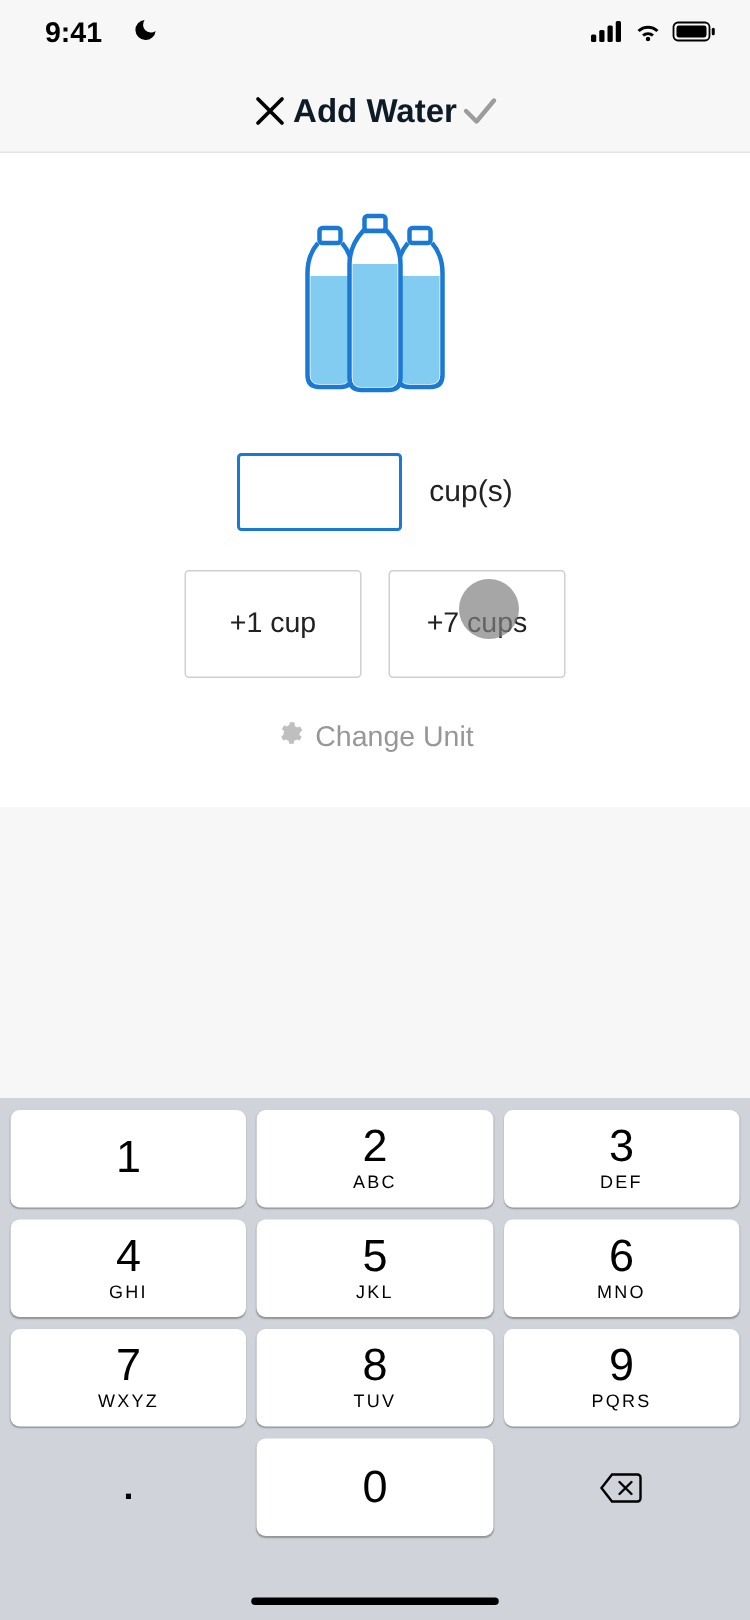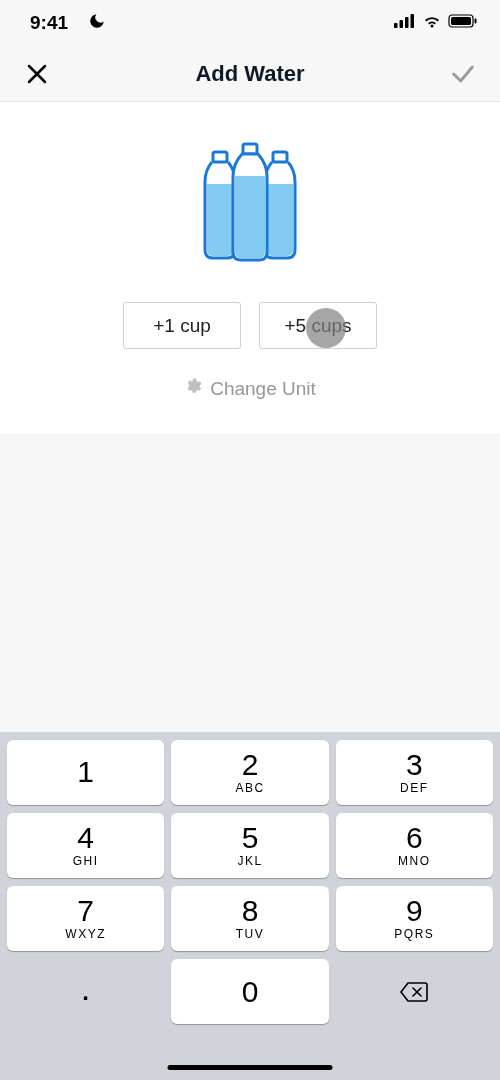--- a/index.html
+++ b/index.html
@@ -2,35 +2,35 @@
 <html><head>
   <meta charset="utf-8">
   <style>
     * { margin: 0; padding: 0; box-sizing: border-box; font-family: -apple-system, BlinkMacSystemFont, "Helvetica Neue", Arial, sans-serif; }
     body { width: 500px; height: 1080px; background: #f7f7f7; overflow: hidden; }
     
     .status-bar { height: 46px; display: flex; align-items: center; justify-content: space-between; padding: 0 22px 0 30px; }
     .sb-left { font-size: 19px; font-weight: 600; display: flex; align-items: center; gap: 20px; }
     .sb-right { display: flex; align-items: center; gap: 6px; }
     
-    .header { height: 56px; display: flex; align-items: center; justify-content: space-between; padding: 0 22px; border-bottom: 1px solid #e6e6e6; }
+    .header { height: 56px; display: flex; align-items: center; justify-content: center; padding: 0 22px; border-bottom: 1px solid #e6e6e6; }
     .close-btn { width: 30px; height: 30px; display: flex; align-items: center; justify-content: center; }
     .check-btn { width: 30px; height: 30px; display: flex; align-items: center; justify-content: center; }
     .header-title { font-size: 22px; font-weight: 700; color: #0e1a26; }
     
     .content { background: #fff; padding-top: 40px; padding-bottom: 34px; }
     .bottles { display: flex; justify-content: center; margin-bottom: 40px; }
     
     .input-row { display: flex; align-items: center; justify-content: center; gap: 18px; margin-bottom: 26px; }
     .water-input { width: 110px; height: 52px; border: 2px solid #1b79d6; border-radius: 3px; background: #fff; font-size: 20px; padding: 0 10px; outline: none; }
     .water-input::placeholder { color: #b0c4de; }
     .unit-label { font-size: 20px; color: #222; }
     
     .chips-row { display: flex; justify-content: center; gap: 18px; position: relative; margin-bottom: 28px; }
-    .chip { width: 118px; height: 47px; background: #fff; border: 1px solid #d0d0d0; border-radius: 3px; font-size: 19px; color: #222; display: flex; align-items: center; justify-content: center; }
+    .chip { width: 118px; height: 72px; background: #fff; border: 1px solid #d0d0d0; border-radius: 3px; font-size: 19px; color: #222; display: flex; align-items: center; justify-content: center; }
     .touch-dot { position: absolute; width: 40px; height: 40px; background: rgba(128,128,128,0.7); border-radius: 50%; left: 306px; top: 6px; }
     
     .change-unit { display: flex; align-items: center; justify-content: center; gap: 8px; color: #979797; font-size: 19px; margin-top: 19px; }
     
     .keyboard { position: absolute; bottom: 0; left: 0; right: 0; background: #d0d3d9; padding: 8px 7px 48px 7px; }
     .krow { display: flex; gap: 7px; margin-bottom: 8px; }
     .key { flex: 1; height: 65px; background: #fff; border-radius: 6px; display: flex; flex-direction: column; align-items: center; justify-content: center; box-shadow: 0 1px 1px rgba(0,0,0,0.3); }
     .knum { font-size: 30px; font-weight: 400; line-height: 1; }
     .ksub { font-size: 12px; font-weight: 400; letter-spacing: 1.5px; margin-top: 1px; }
     .key-blank { background: transparent; box-shadow: none; }
@@ -105,27 +105,31 @@
       <path d="M72 42 H98 V108 Q98 114 92 114 H78 Q72 114 72 108 Z" fill="#82ccf2"></path>
 
       <g stroke="#1b79d6" stroke-width="3" fill="#fff">
         <rect x="48" y="2" width="14" height="10" rx="2" fill="#fff"></rect>
         <path d="M47 12 Q38 22 38 34 V110 Q38 118 46 118 H64 Q72 118 72 110 V34 Q72 22 63 12 Z"></path>
       </g>
       <path d="M40 34 H70 V110 Q70 116 64 116 H46 Q40 116 40 110 Z" fill="#82ccf2"></path>
     </svg>
   </div>
 
+  <div class="input-row">
+    <input class="water-input" type="text" placeholder=" " style="">
+    <span class="unit-label">cup(s)</span>
+  </div>
 
   <div class="chips-row">
     <div class="chip">
         <span>+1 cup</span>
       </div>
     <div class="chip">
-        <span>+5 cups</span>
+        <span>+7 cups</span>
       </div>
     <div class="touch-dot"></div>
   </div>
 
   <div class="change-unit">
     <span>
       <svg width="18" height="18" viewBox="0 0 24 24">
           <path fill="#bfbfbf" d="M12 8a4 4 0 100 8 4 4 0 000-8zm9.4 4a7.5 7.5 0 00-.1-1.2l2.1-1.6-2-3.5-2.5 1a7.2 7.2 0 00-2.1-1.2L16.3 2h-4l-.5 2.5a7.2 7.2 0 00-2.1 1.2l-2.5-1-2 3.5 2.1 1.6A7.5 7.5 0 006.6 12c0 .4 0 .8.1 1.2l-2.1 1.6 2 3.5 2.5-1c.6.5 1.3.9 2.1 1.2l.5 2.5h4l.5-2.5c.8-.3 1.5-.7 2.1-1.2l2.5 1 2-3.5-2.1-1.6c.1-.4.1-.8.1-1.2z"></path>
         </svg>
     </span>

